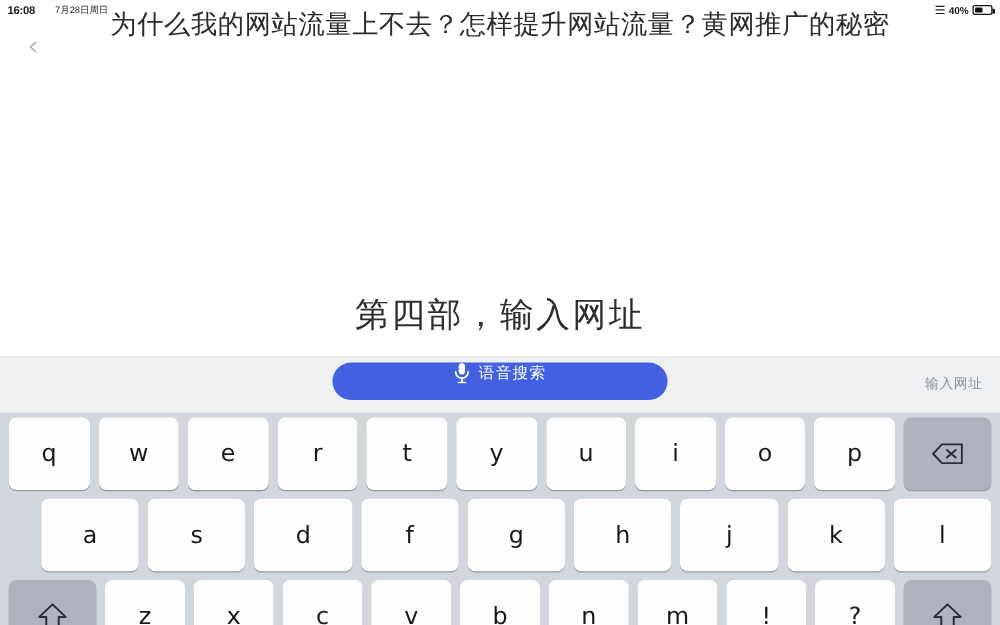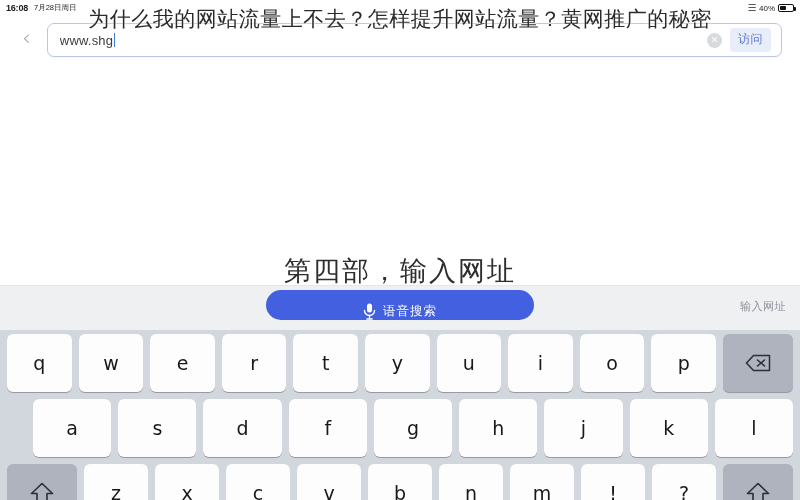--- a/index.html
+++ b/index.html
@@ -19,26 +19,26 @@
   .statusbar {
     position: absolute; left: 0; top: 0;
     width: 800px; height: 16px;
     display: flex; align-items: center;
     justify-content: space-between;
     padding: 0 6px;
     font-size: 8.5px;
     color: #1a1a1a;
     z-index: 6;
   }
-  .status-left { display: flex; align-items: center; gap: 6px; white-space: nowrap; }
+  .status-left { display: flex; align-items: center; gap: 16px; white-space: nowrap; }
   .status-time { font-weight: 700; font-size: 9px; letter-spacing: -0.2px; }
   .status-date { font-size: 7.5px; font-weight: 400; }
   .status-right { display: flex; align-items: center; gap: 3px; white-space: nowrap; }
   .sig-icon { font-size: 9px; line-height: 1; transform: scaleX(1.1); }
-  .batt-pct { font-size: 8px; font-weight: 400; }
+  .batt-pct { font-size: 8px; font-weight: 700; }
   .batt-shell {
     width: 16px; height: 8px;
     border: 1px solid #111; border-radius: 2px;
     position: relative; display: inline-block;
   }
   .batt-shell::after {
     content: ""; position: absolute; right: -3px; top: 2px;
     width: 2px; height: 4px; background: #111; border-radius: 0 1px 1px 0;
   }
   .batt-fill { position: absolute; left: 1px; top: 1px; bottom: 1px; width: 40%; background: #111; border-radius: 1px; }
@@ -114,37 +114,36 @@
     position: absolute; left: 0; top: 64px;
     width: 800px; height: 221px;
     background: #ffffff;
   }
   .section-title {
     position: absolute; left: 0; top: 170px;
     width: 800px; text-align: center;
     font-size: 27px; letter-spacing: 2px;
     color: #2e2e2e;
     font-family: Liberation Sans, sans-serif;
-    margin-top: 19px;
   }
 
   
   .toolbar {
     position: absolute; left: 0; top: 285px;
     width: 800px; height: 45px;
     background: #eef0f2;
     display: flex; align-items: center;
     border-top: 1px solid #e4e6e9;
   }
   .voice-btn {
     position: absolute; left: 266px; top: 290px;
     width: 268px; height: 30px;
     background: #4360e0;
     border-radius: 15px;
-    display: flex; align-items: flex-end; justify-content: center;
+    display: flex; align-items: flex-start; justify-content: center;
     gap: 7px;
     color: #ffffff;
   }
   .mic-icon { display: flex; align-items: center; }
   .voice-label { font-size: 12.5px; letter-spacing: 1px; font-family: "DejaVu Sans", sans-serif; }
   .incognito {
     position: absolute; right: 14px; top: 299px;
     font-size: 11px; color: #8e9299;
     letter-spacing: 0.5px;
     font-family: "DejaVu Sans", sans-serif;
@@ -204,25 +203,20 @@
       <span class="sig-icon">☰</span>
       <span class="batt-pct">40%</span>
       <span class="batt-shell">
         <span class="batt-fill" style="width: 40%;"></span>
       </span>
     </div>
   </div>
 
   <div class="browser-bar">
     <span class="back-chevron">‹</span>
-    <div class="urlbar">
-      <span class="url-text"><span>www.shg</span><span class="url-caret"></span></span>
-      <span class="url-clear">✕</span>
-      <span class="url-go">访问</span>
-    </div>
   </div>
 
   <div class="headline">为什么我的网站流量上不去？怎样提升网站流量？黄网推广的秘密</div>
 
   <div class="page-body">
     <div class="section-title">第四部，输入网址</div>
   </div>
 
   <div class="toolbar"></div>
 

